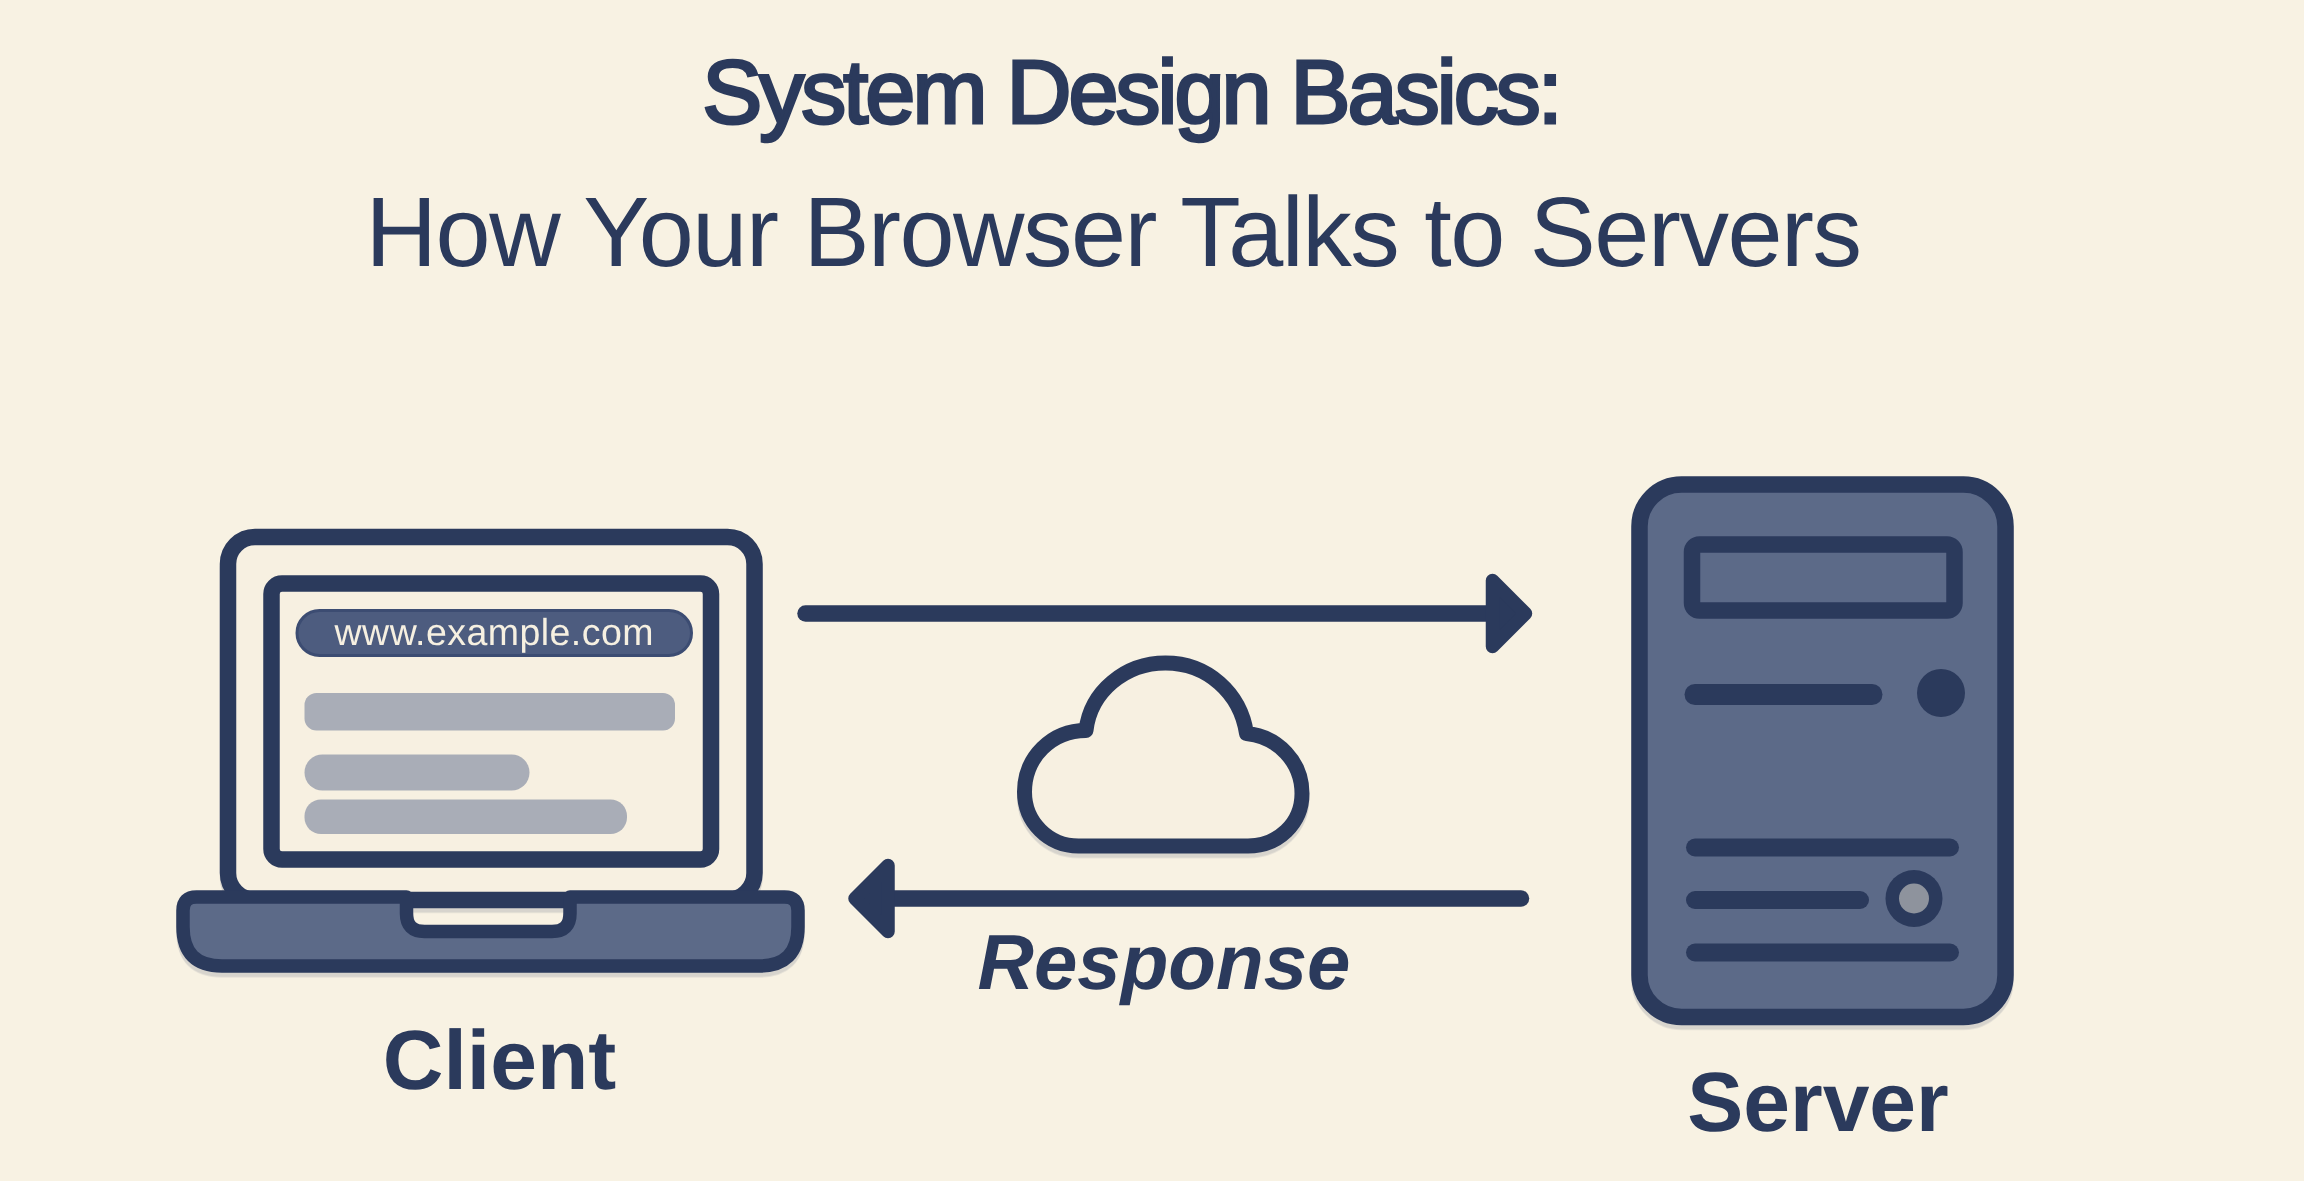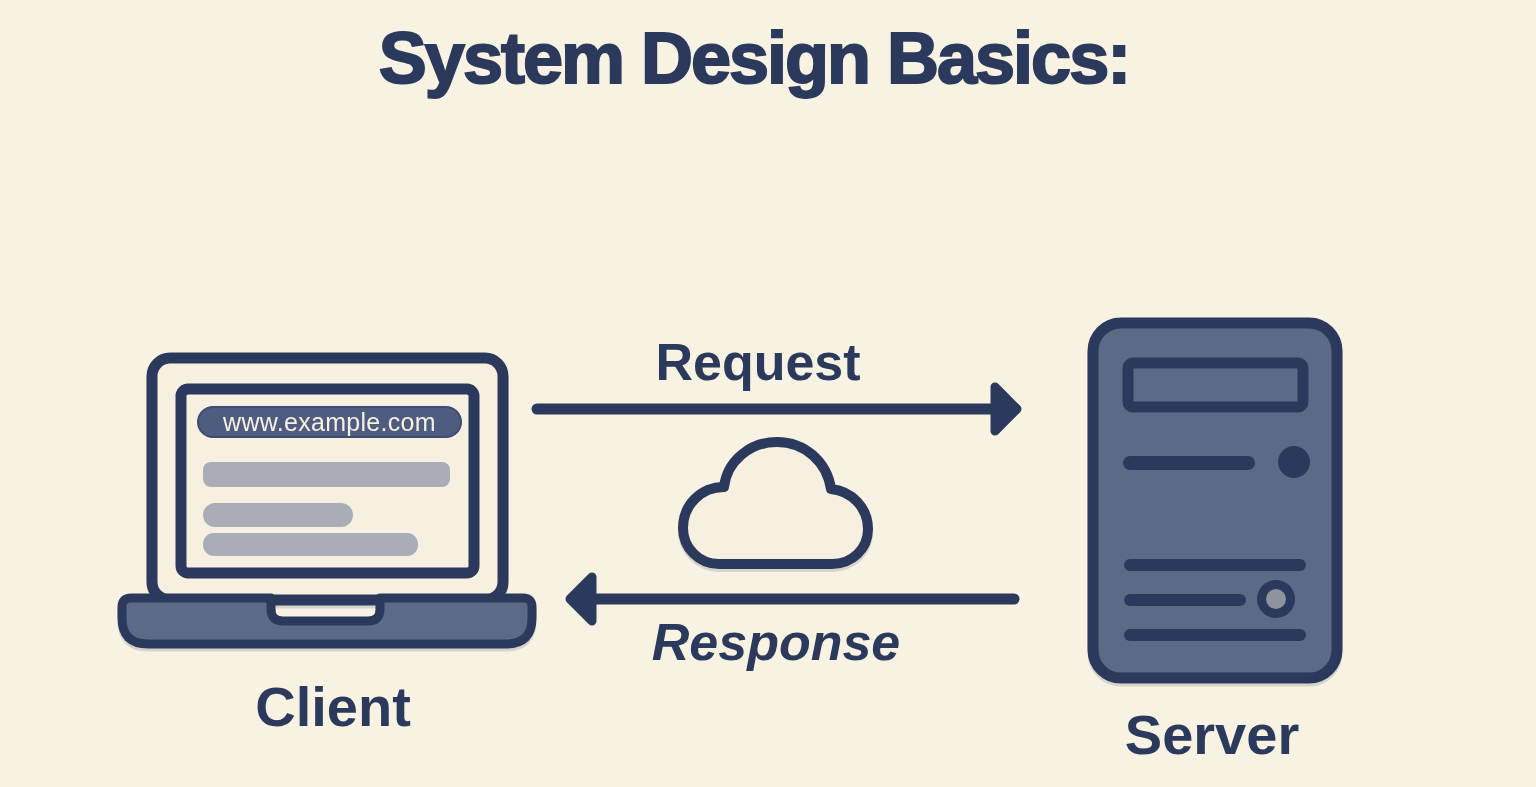--- a/index.html
+++ b/index.html
@@ -24,26 +24,26 @@
     filter: drop-shadow(0 3px 0 rgba(43,58,92,0.16));
   }
   .txt {
     position: absolute;
     color: #2b3a5c;
     white-space: nowrap;
     line-height: 1;
     margin: 0;
   }
   .page-title {
-    top: 22px;
+    top: 32px;
     left: 50%;
     transform: translateX(-50%);
     margin-left: -14px;
-    font-size: 72px;
-    font-weight: 700;
+    font-size: 60px;
+    font-weight: 400;
     letter-spacing: -2px;
     -webkit-text-stroke: 2px #2b3a5c;
   }
   .page-subtitle {
     top: 121px;
     left: 50%;
     transform: translateX(-50%);
     margin-left: -26px;
     font-size: 66px;
     font-weight: 400;
@@ -131,20 +131,20 @@
       <circle cx="1276" cy="599" r="10" fill="#8e939d"></circle>
       <line x1="1130" y1="635" x2="1300" y2="635" stroke="#2b3a5c" stroke-width="12" stroke-linecap="round"></line>
     </g>
   </svg>
 
   <div class="url-bar">
     <span>www.example.com</span>
   </div>
 
   <h1 class="txt page-title">System Design Basics:</h1>
+  <h2 class="txt page-subtitle">How Your Browser Talks to Servers</h2>
 
-  <div class="txt flow-label request">Request</div>
   <div class="txt flow-label response">Response</div>
 
   <div class="txt node-label server">Server</div>
   <div class="txt node-label client">Client</div>
 
 </div>
 
 </body></html>

